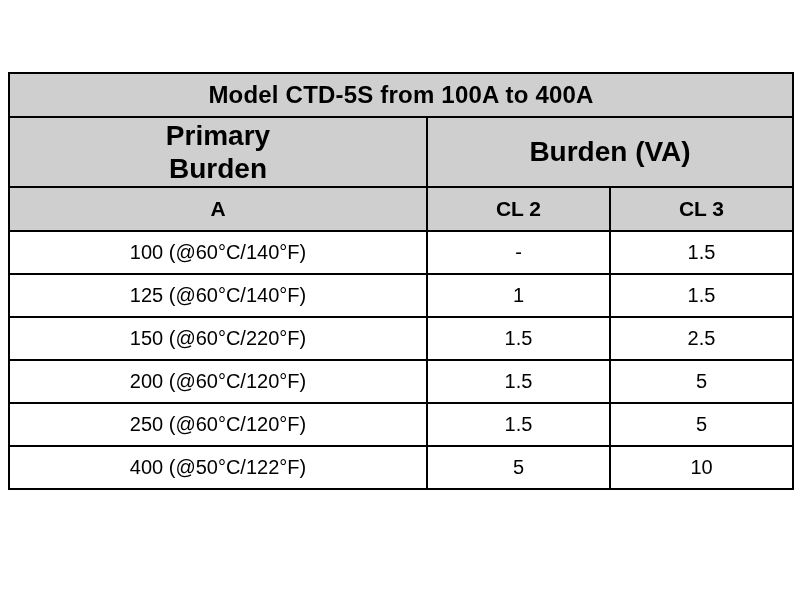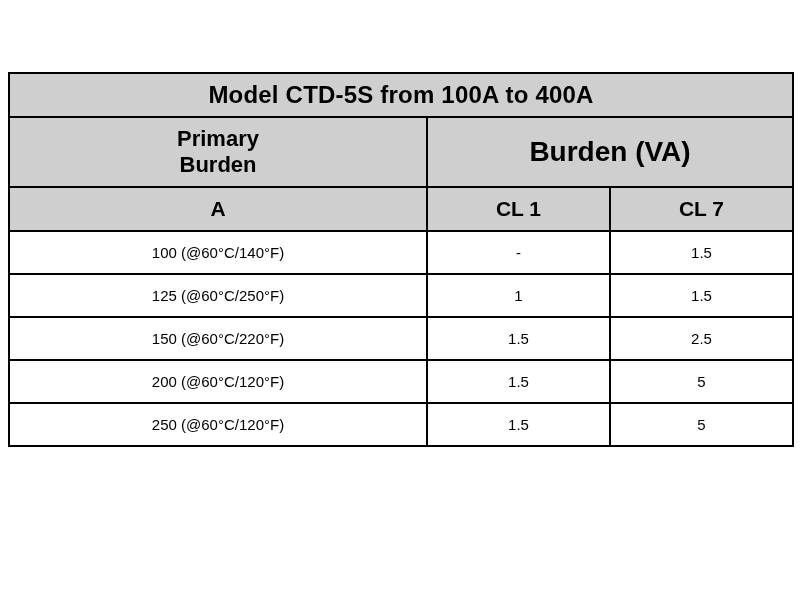--- a/index.html
+++ b/index.html
@@ -39,36 +39,36 @@
   .title-cell {
     background: #cfcfcf;
     font-size: 24px;
     font-weight: bold;
     height: 42px;
     letter-spacing: 0.2px;
   }
   .hdr {
     background: #cfcfcf;
     font-weight: bold;
-    font-size: 22px;
+    font-size: 28px;
   }
   .hdr-primary {
     height: 68px;
     line-height: 1.18;
   }
   .hdr-burden {
     height: 68px;
     font-size: 28px;
   }
   .hdr-sub {
     height: 42px;
     font-size: 21px;
   }
   .data td {
-    font-size: 15px;
+    font-size: 20px;
     height: 41px;
     background: #ffffff;
     font-weight: normal;
   }
   .col-a { width: 418px; }
   .col-cl1 { width: 183px; }
   .col-cl3 { width: 183px; }
 </style>
 </head>
 <body>
@@ -87,45 +87,50 @@
         </tr>
         <tr>
           <td class="hdr hdr-primary" rowspan="1">
             <div>Primary</div>
             <div>Burden</div>
           </td>
           <td class="hdr hdr-burden" colspan="2">Burden (VA)</td>
         </tr>
         <tr>
           <td class="hdr hdr-sub">A</td>
-          <td class="hdr hdr-sub">CL 1</td>
-          <td class="hdr hdr-sub">CL 7</td>
+          <td class="hdr hdr-sub">CL 2</td>
+          <td class="hdr hdr-sub">CL 3</td>
         </tr>
 
         <tr class="data">
           <td>100 (@60°C/140°F)</td>
           <td>-</td>
           <td>1.5</td>
         </tr>
         <tr class="data">
-          <td>125 (@60°C/250°F)</td>
+          <td>125 (@60°C/140°F)</td>
           <td>1</td>
           <td>1.5</td>
         </tr>
         <tr class="data">
           <td>150 (@60°C/220°F)</td>
           <td>1.5</td>
           <td>2.5</td>
         </tr>
         <tr class="data">
           <td>200 (@60°C/120°F)</td>
           <td>1.5</td>
           <td>5</td>
         </tr>
         <tr class="data">
           <td>250 (@60°C/120°F)</td>
           <td>1.5</td>
           <td>5</td>
         </tr>
+        <tr class="data">
+          <td>400 (@50°C/122°F)</td>
+          <td>5</td>
+          <td>10</td>
+        </tr>
       </tbody>
     </table>
   </div>
 </div>
 
 </body></html>

